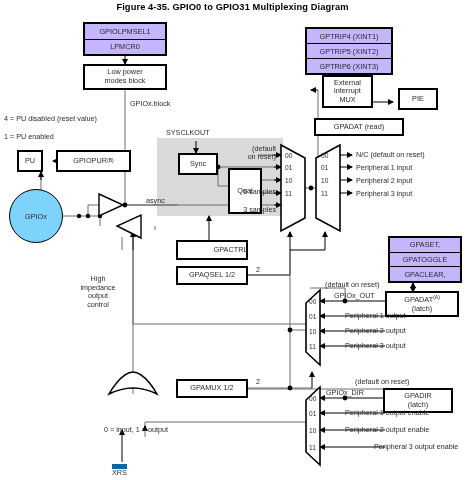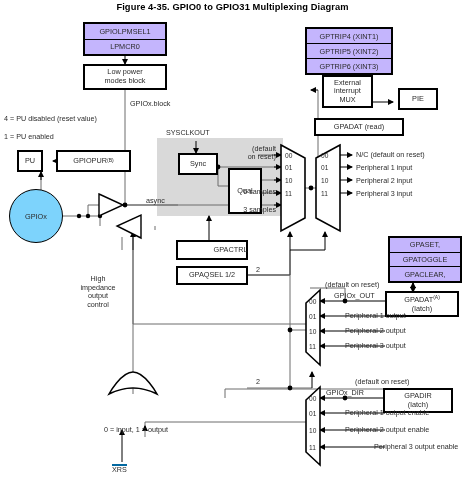--- a/index.html
+++ b/index.html
@@ -51,21 +51,21 @@
   .gpiox-circle{
     position:absolute;left:9px;top:189px;width:54px;height:54px;
     border:1.6px solid #000;border-radius:50%;background:#7dd3fc;
     display:flex;align-items:center;justify-content:center;
     font-size:7.3px;color:#2b2b2b;box-sizing:border-box;
   }
 
   .shade{
     position:absolute;background:#d9d9d9;
   }
-  .ovl{border-top:2px solid #0369a1;display:inline-block;line-height:1.05;text-align:center;}
+  .ovl{border-top:5px solid #0369a1;display:inline-block;line-height:1.05;text-align:center;}
 </style>
 </head>
 <body>
 
 <div id="canvas">
 
   <div class="title">Figure 4-35. GPIO0 to GPIO31 Multiplexing Diagram</div>
 
   <div class="shade" style="left:157px;top:138px;width:126px;height:78px;"></div>
 
@@ -269,20 +269,23 @@
   </div>
 
   <div class="tbox thick" style="left:176px;top:240px;width:72px;height:20px;padding-left:37px;">
     <span>GPACTRL</span>
   </div>
 
   <div class="tbox thick" style="left:176px;top:266px;width:72px;height:19px;">
     <span>GPAQSEL 1/2</span>
   </div>
 
+  <div class="tbox thick" style="left:176px;top:379px;width:72px;height:19px;">
+    <span>GPAMUX 1/2</span>
+  </div>
 
   <div class="rbox" style="left:388px;top:236px;width:74px;height:47px;">
     <div class="rrow">GPASET,</div>
     <div class="rrow">GPATOGGLE</div>
     <div class="rrow">GPACLEAR,</div>
   </div>
 
   <div class="tbox thick" style="left:385px;top:291px;width:74px;height:26px;flex-direction:column;">
     <div>
       <span>GPADAT</span><span class="sup">(A)</span>

